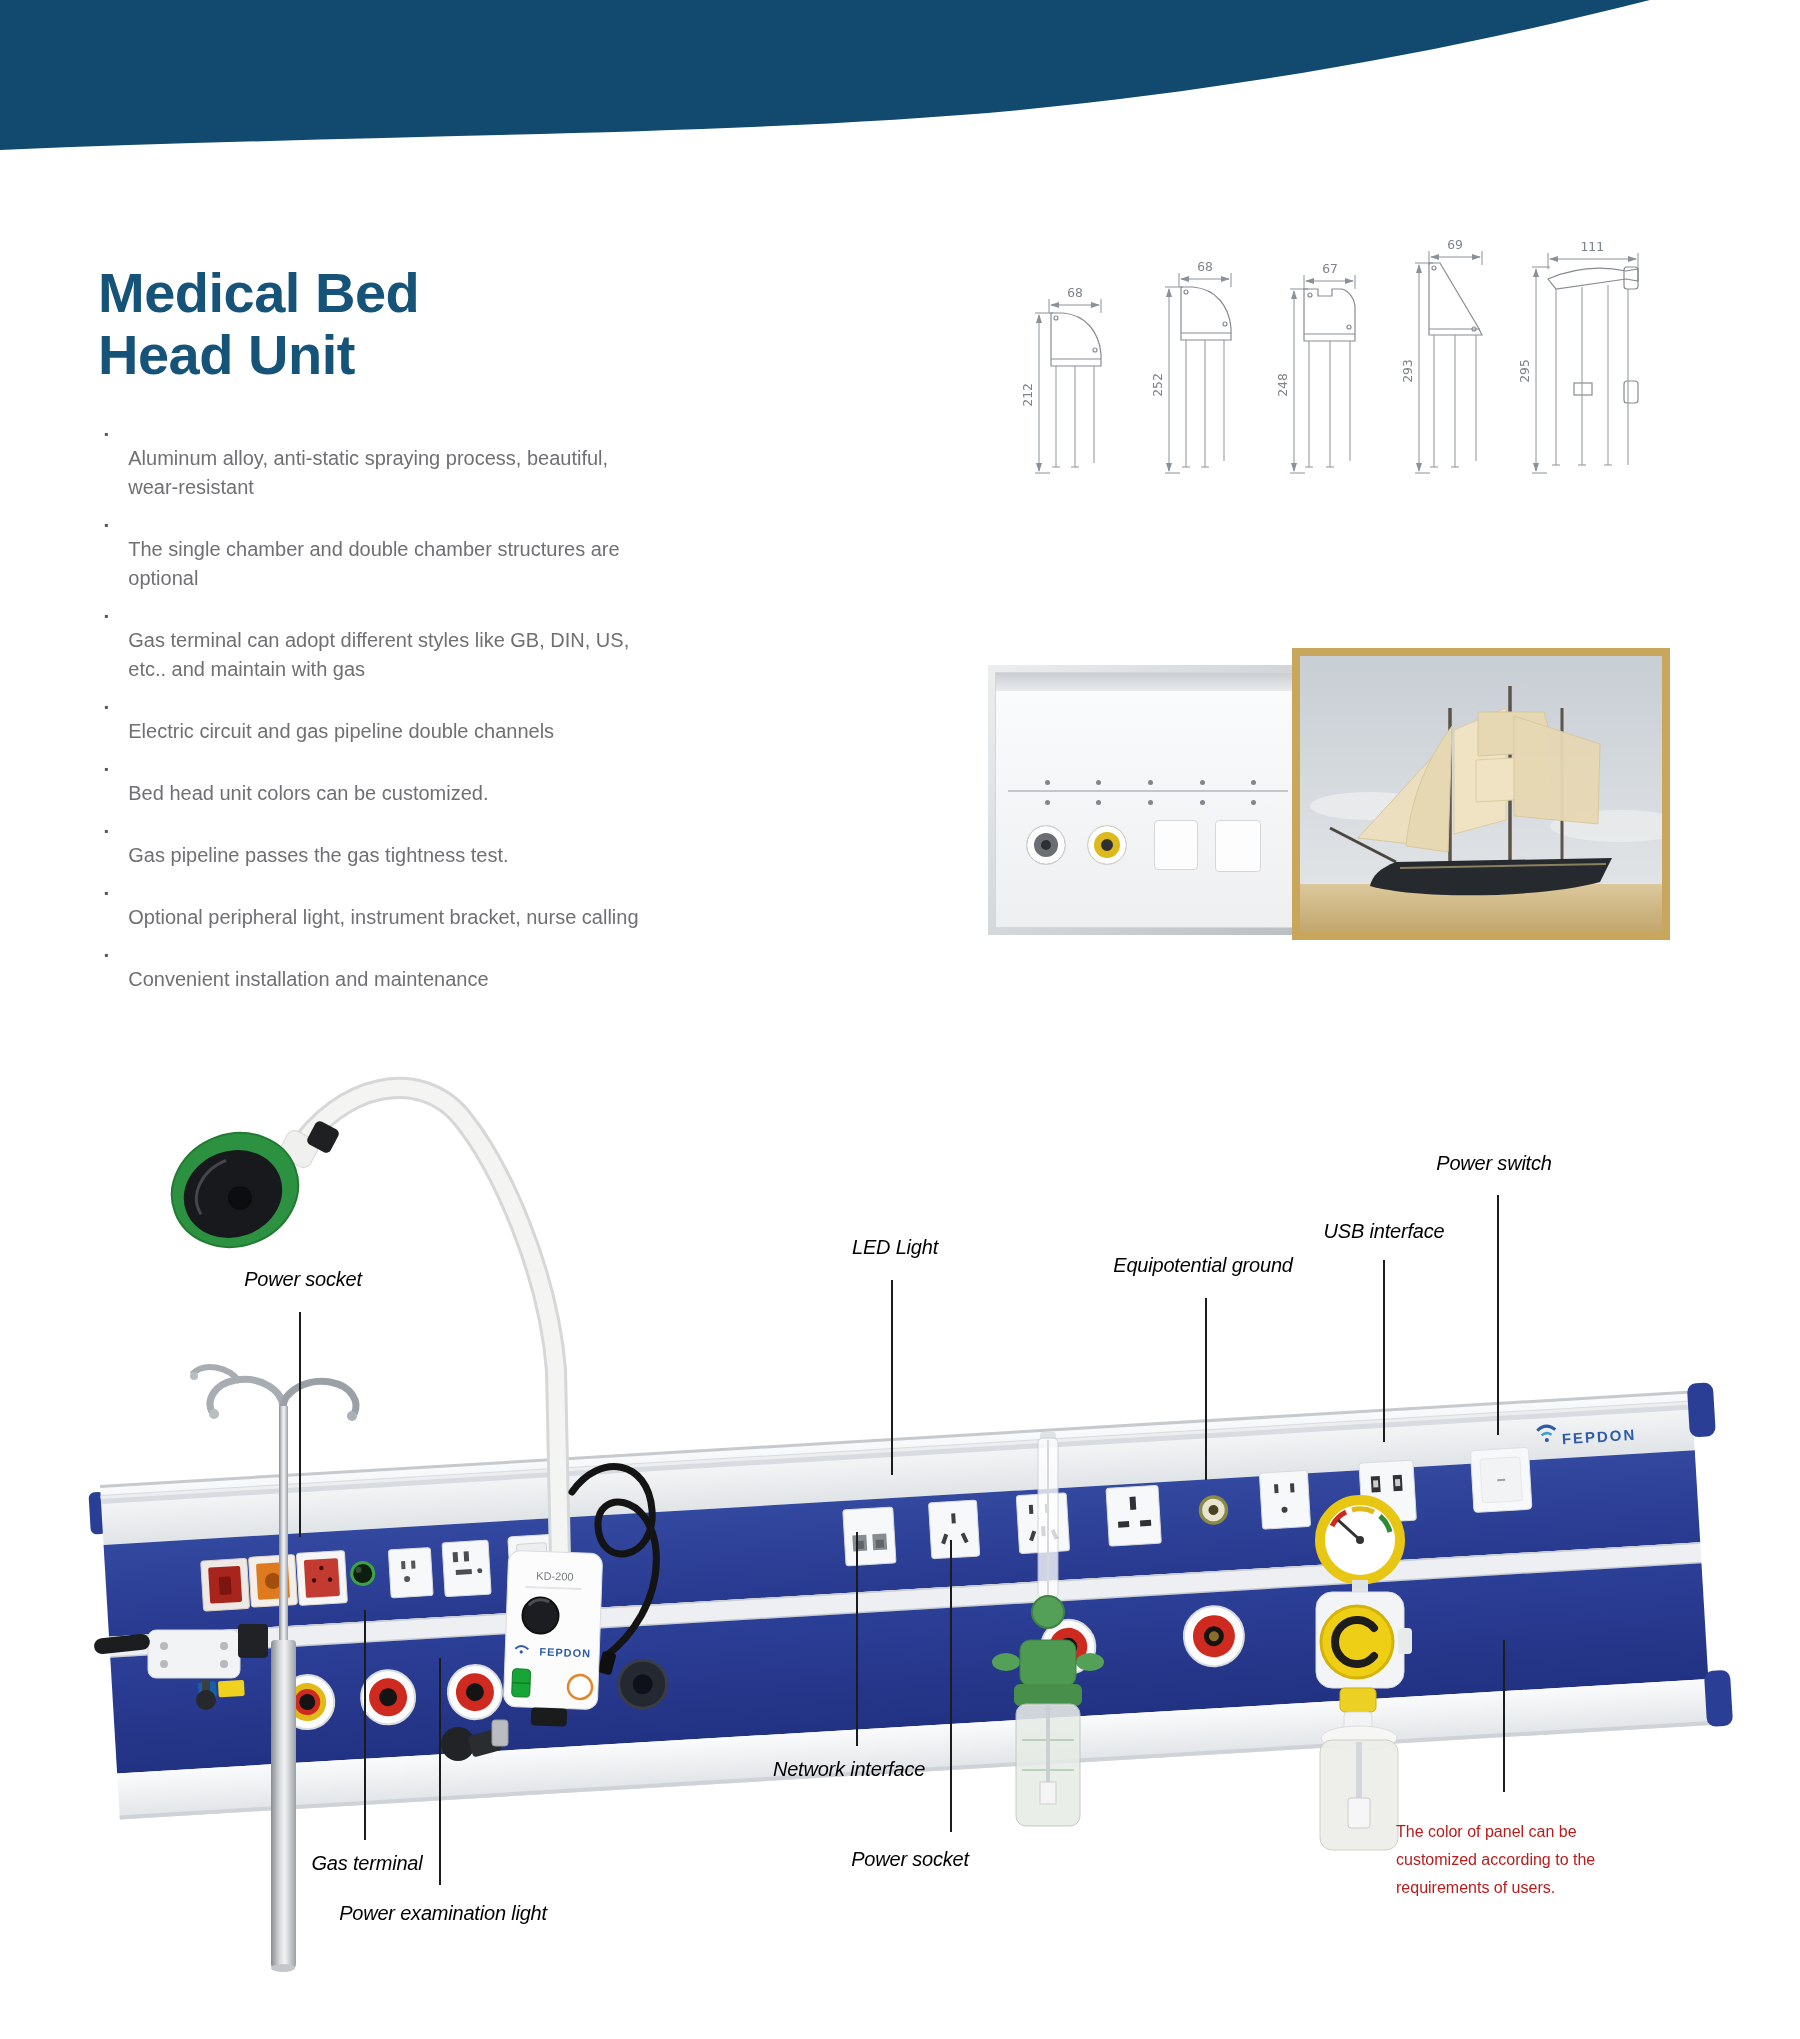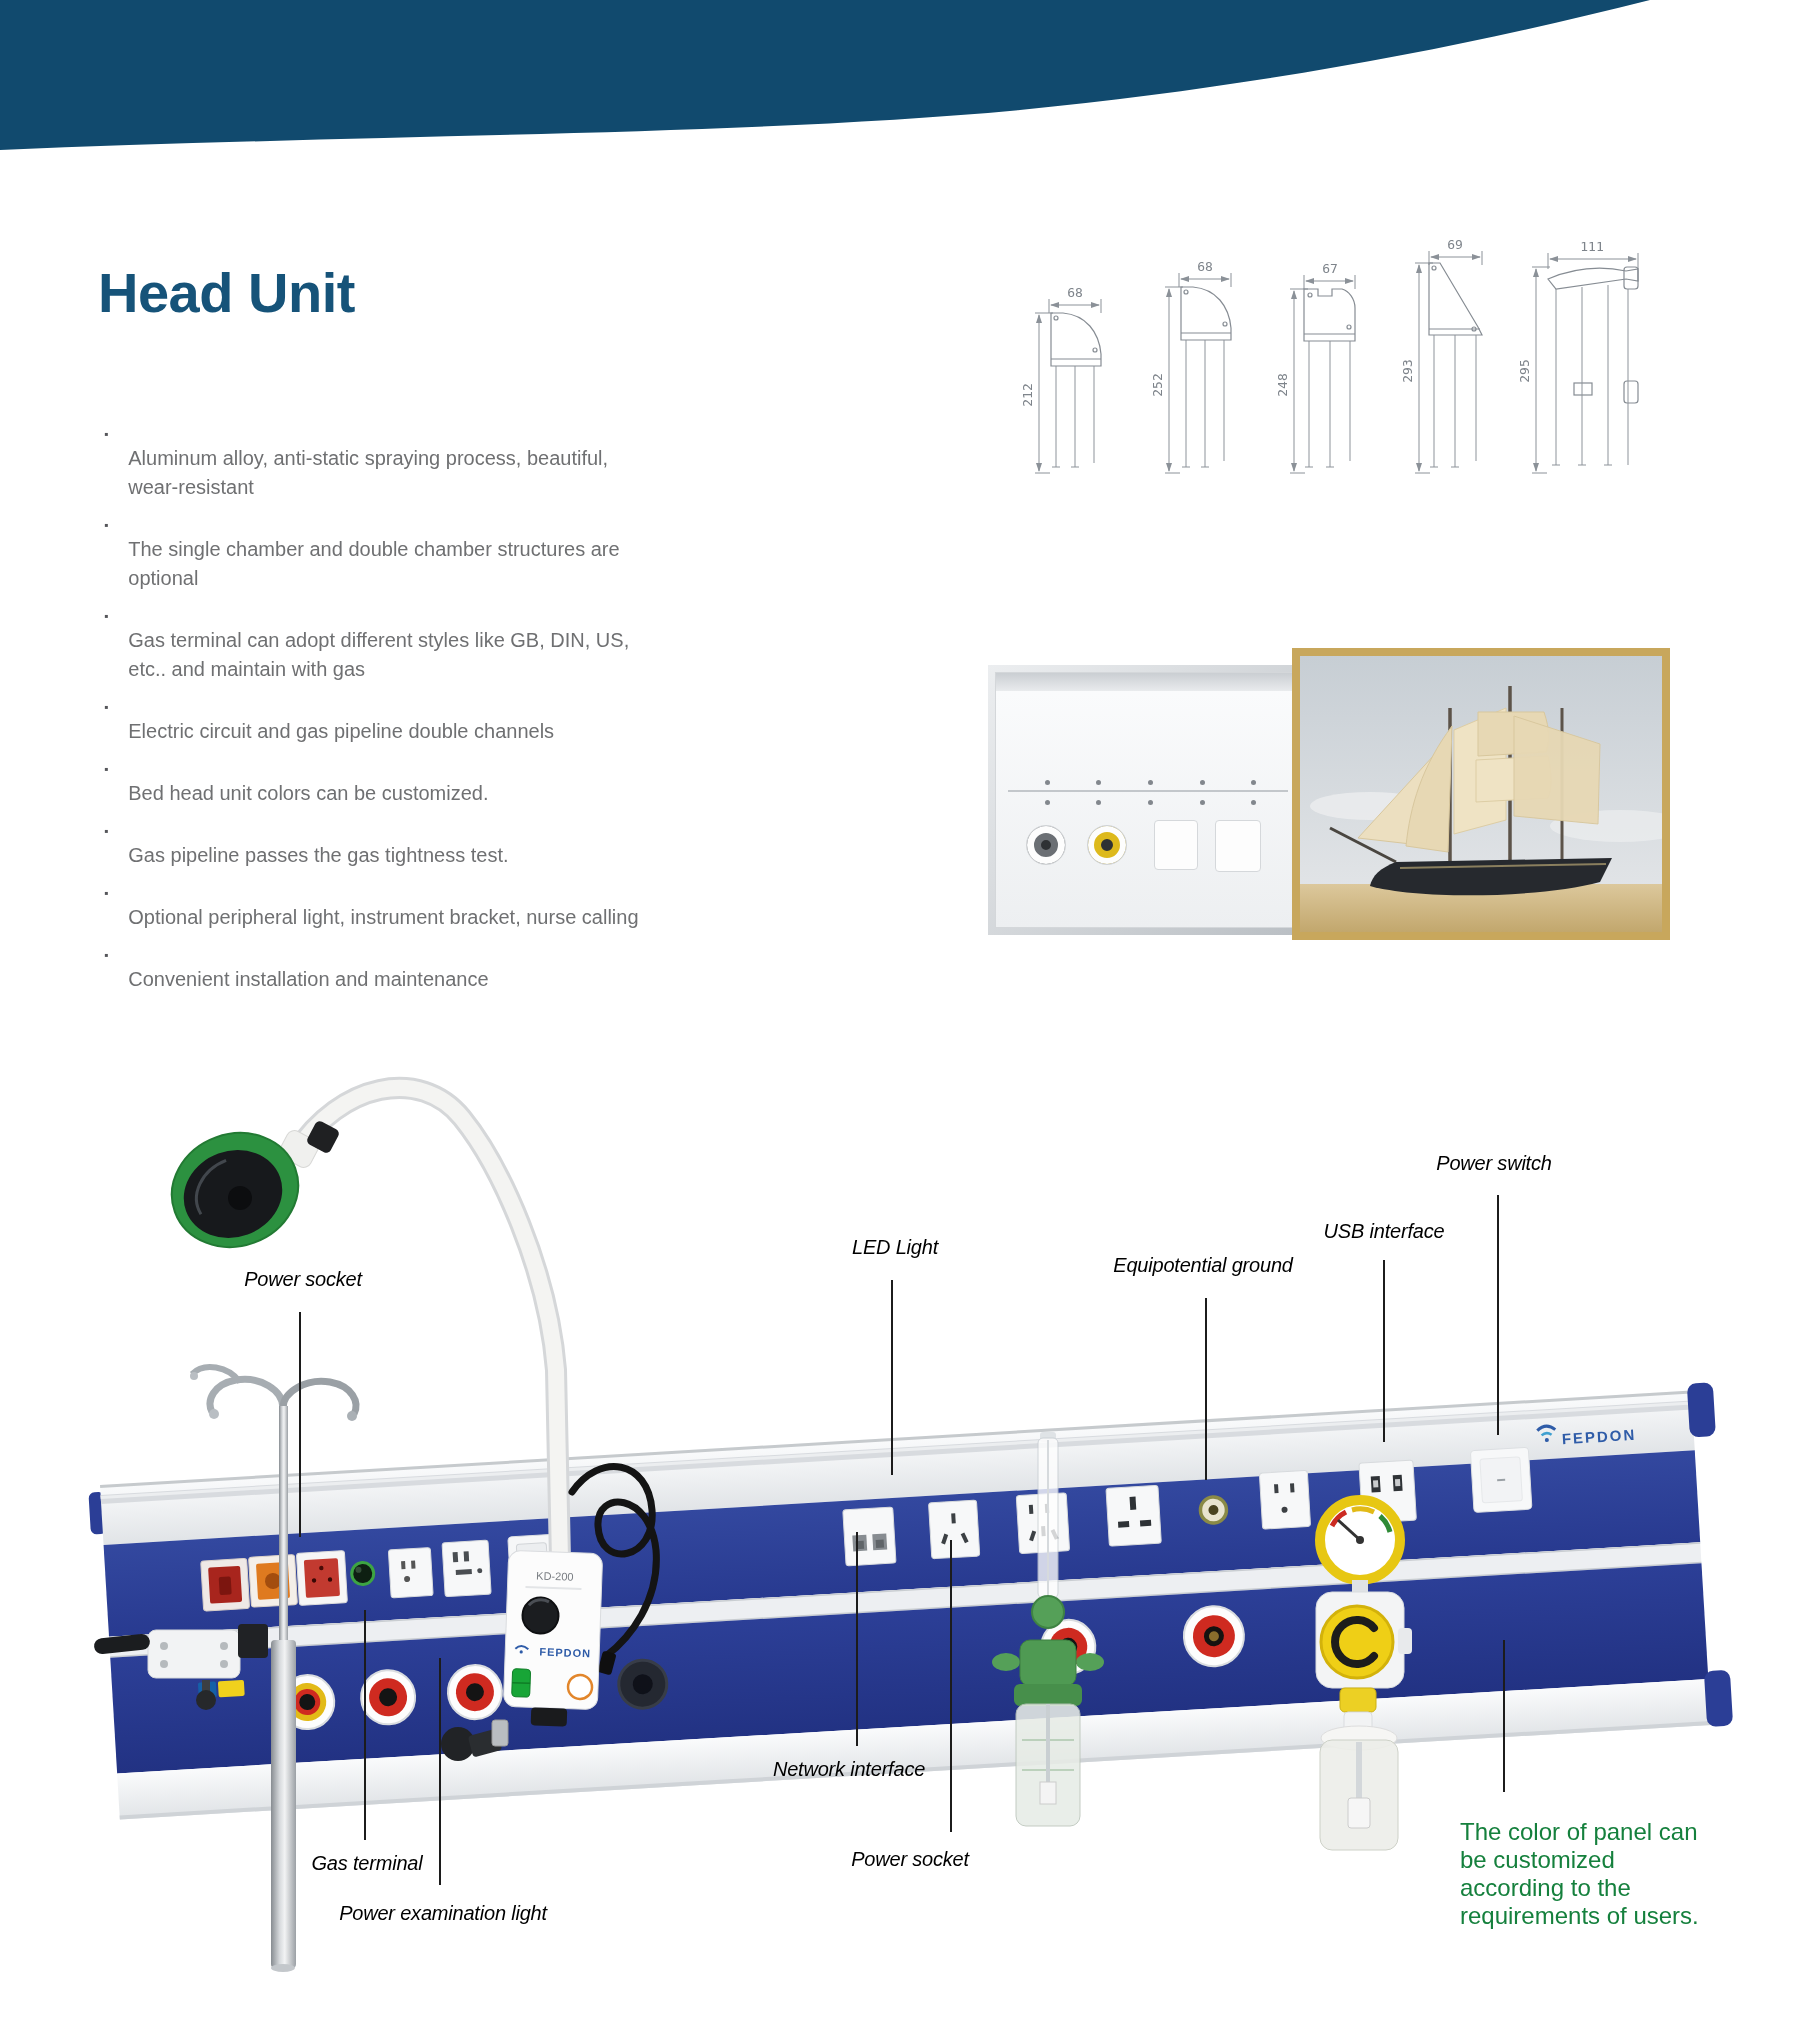--- a/index.html
+++ b/index.html
@@ -32,33 +32,34 @@
   .screw{position:absolute;width:5px;height:5px;border-radius:50%;background:#82878d;}
   .outlet{position:absolute;border-radius:50%;}
   .p-socket{position:absolute;background:#fdfdfd;border:1px solid #d5d8db;border-radius:4px;}
   .photo-ship{position:absolute;left:1292px;top:648px;width:378px;height:292px;z-index:2;
      border:8px solid #c8a75c;box-sizing:border-box;background:#d9dde0;}
   
   .product{position:absolute;left:0;top:1040px;width:1800px;height:999px;}
   
   .callout{position:absolute;transform:translateX(-50%);color:#000000;font-size:20px;
            letter-spacing:-0.2px;white-space:nowrap;z-index:5;font-style:italic;}
-  .note{position:absolute;left:1460px;top:1818px;width:256px;color:#15803d;font-size:24px;
+  .note{position:absolute;left:1396px;top:1818px;width:256px;color:#b91c1c;font-size:16px;
         line-height:28px;z-index:5;}
 </style>
 </head>
 <body>
 
 <div class="page">
 
   <svg class="swoosh" viewBox="0 0 1800 165" aria-hidden="true">
     <path d="M0,0 L1650,0 C1460,48 1260,86 1020,110 C740,136 380,134 0,150 Z" fill="#114a6e"></path>
   </svg>
 
   <div class="title">
+    <div>Medical Bed</div>
     <div>Head Unit</div>
   </div>
 
   <div class="features">
     <div class="feat">
         <span class="bullet">▪</span>
         <span class="ft">Aluminum alloy, anti-static spraying process, beautiful,
 wear-resistant</span>
       </div>
     <div class="feat">

